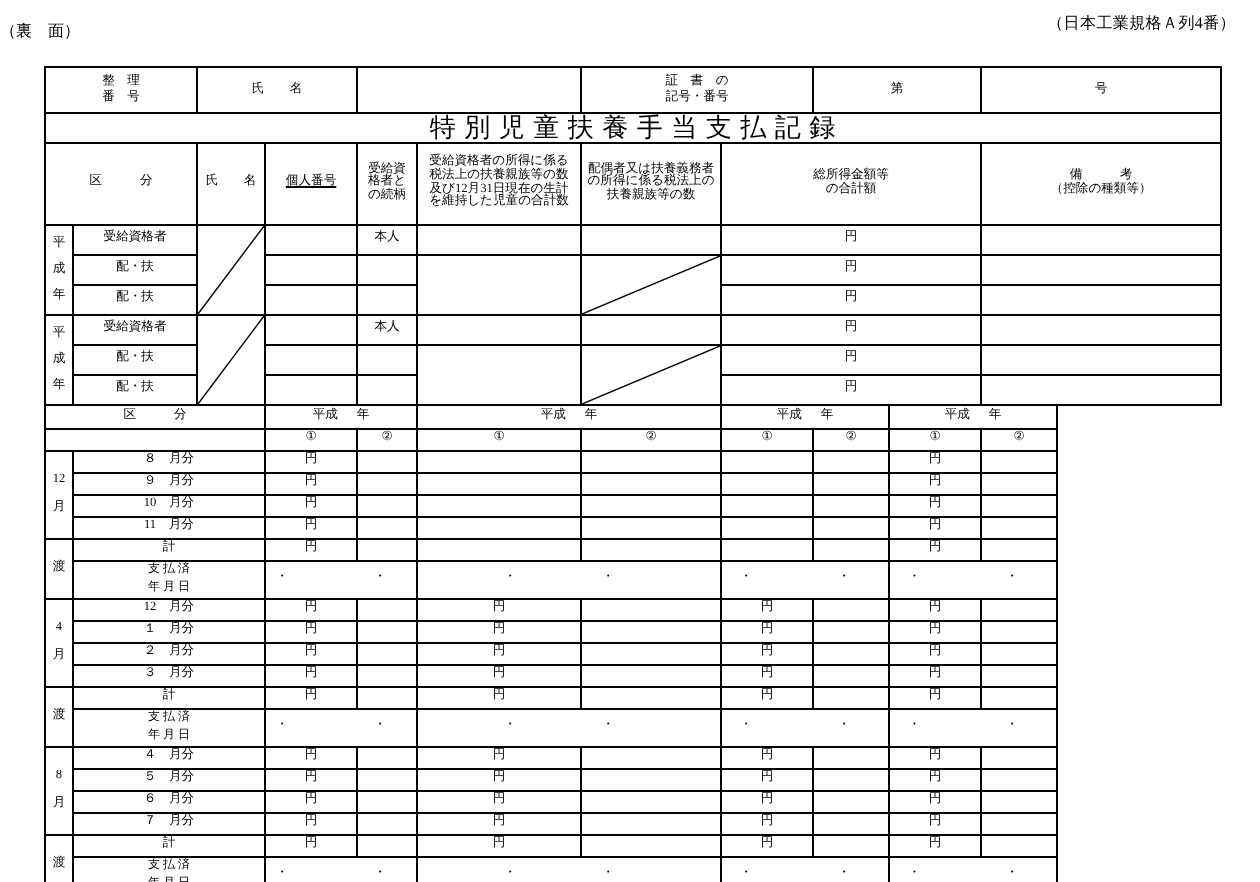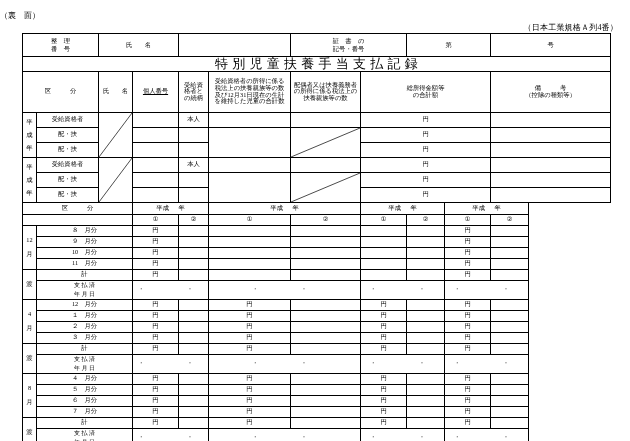--- a/index.html
+++ b/index.html
@@ -19,21 +19,20 @@
     position: relative;
     width: 630px;
     height: 441px;
   }
   .top-note {
     position: absolute;
     top: 6px;
     right: 12px;
     font-size: 8px;
     letter-spacing: 0.2px;
-    margin-top: 16px;
   }
   .back-label {
     position: absolute;
     top: 10px;
     left: 0;
     width: 630px;
     text-align: left;
     font-size: 8px;
   }
   table.form {

